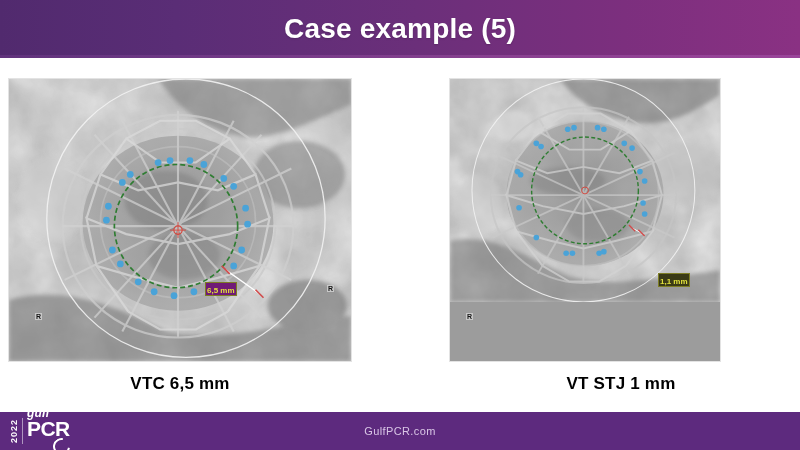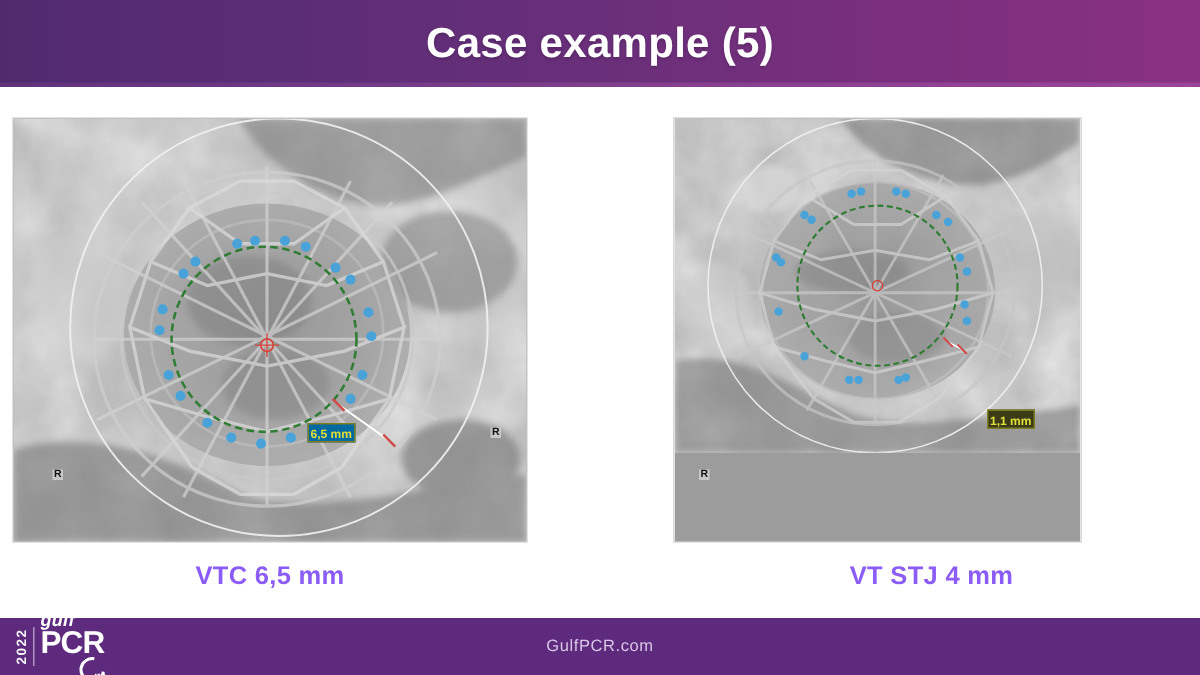--- a/index.html
+++ b/index.html
@@ -40,21 +40,21 @@
     border:1px solid #e3e3e3;
     box-sizing:border-box;
   }
 
   
   .ct-bg{position:absolute;inset:0;}
 
   
   .caption{
     position:absolute;top:316px;width:344px;text-align:center;
-    color:#8b5cf6;font-size:17px;font-weight:bold;letter-spacing:.2px;
+    color:#000000;font-size:17px;font-weight:bold;letter-spacing:.2px;
   }
   .caption.left{left:8px;}
   .caption.right{left:449px;}
 
   
   .footer{
     position:absolute;left:0;top:412px;width:800px;height:38px;
     background:#5d2a7e;
     display:flex;align-items:center;justify-content:center;
   }
@@ -201,21 +201,21 @@
             </g>
 
             <g>
               <path d="M218,192 L252,216" stroke="#ffffff" stroke-width="1.3" fill="none"></path>
               <path d="M214,188 L222,196 M248,212 L256,220" stroke="#d14a4a" stroke-width="1.6"></path>
               <rect x="203" y="281" width="0" height="0" fill="none"></rect>
             </g>
           </g>
         </svg>
 
-        <div style="position:absolute;left:196px;top:203px;background:#0369a1;padding:0 1px;
+        <div style="position:absolute;left:196px;top:203px;background:#701a75;padding:0 1px;
                     border:1px solid #7d7d24;line-height:9px;">
           <span style="color:#e0e03c;font-size:8px;font-weight:bold;font-family:'Liberation Sans',sans-serif;white-space:nowrap;">6,5 mm</span>
         </div>
 
         <div style="position:absolute;left:26px;top:234px;color:#141414;background:#c8c8c8;
                     font-size:7px;font-weight:bold;padding:0 1px;">R</div>
         <div style="position:absolute;left:318px;top:206px;color:#141414;background:#c8c8c8;
                     font-size:7px;font-weight:bold;padding:0 1px;">R</div>
       </div>
     </div>
@@ -328,21 +328,21 @@
                     border:1px solid #7d7d24;line-height:9px;">
           <span style="color:#e0e03c;font-size:8px;font-weight:bold;font-family:'Liberation Sans',sans-serif;white-space:nowrap;">1,1 mm</span>
         </div>
 
         <div style="position:absolute;left:16px;top:234px;color:#141414;background:#c8c8c8;
                     font-size:7px;font-weight:bold;padding:0 1px;">R</div>
       </div>
     </div>
 
     <div class="caption left">VTC 6,5 mm</div>
-    <div class="caption right">VT STJ  4 mm</div>
+    <div class="caption right">VT STJ  1 mm</div>
 
   </div>
 
   <div class="footer">
     <span class="footer-text">GulfPCR.com</span>
   </div>
 
   <div class="logo">
     <span class="logo-year">2022</span>
     <span class="logo-bar"></span>

